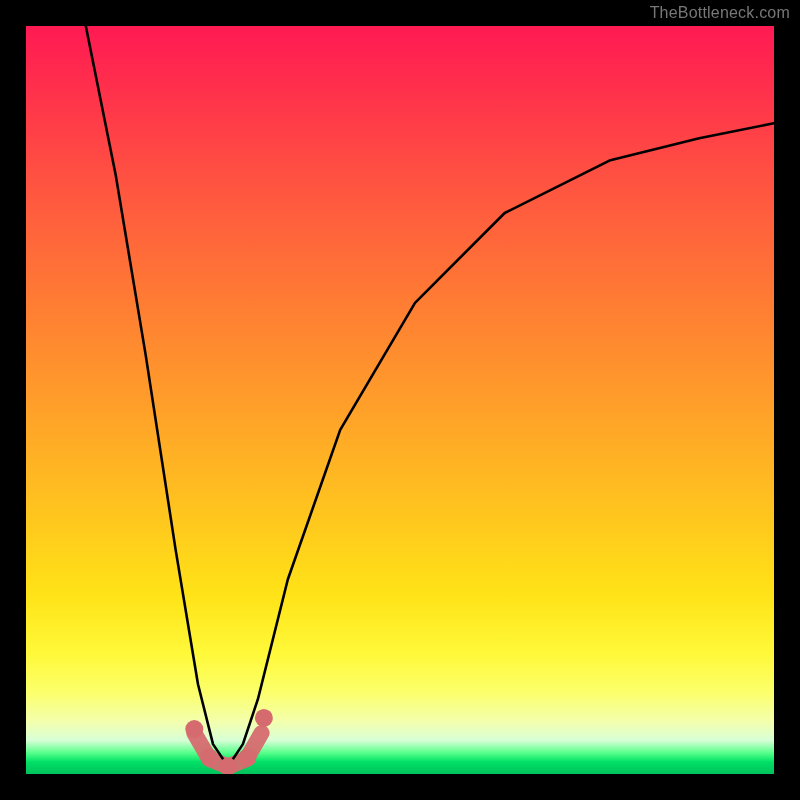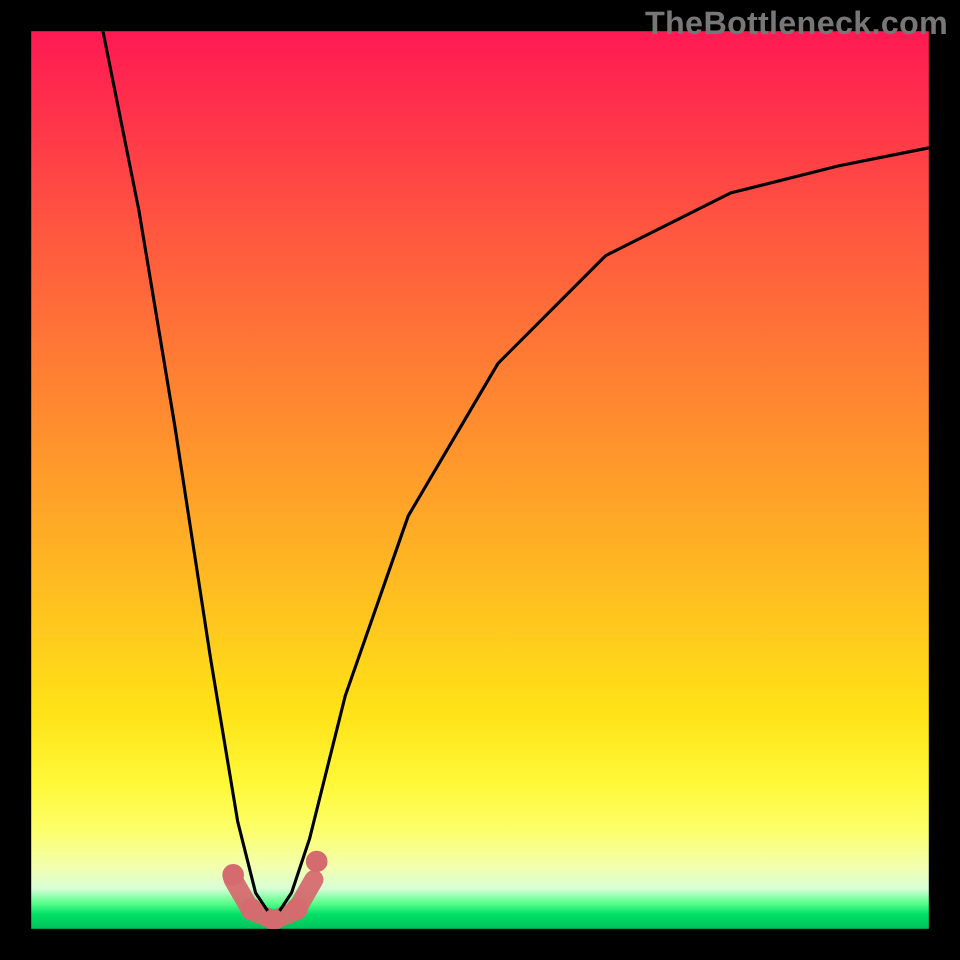--- a/index.html
+++ b/index.html
@@ -31,23 +31,23 @@
       #d8ffd6 95.5%,
       #55ff8a 97.2%,
       #00e066 98.4%,
       #00c25a 100%);
   }
   .watermark {
     position: absolute;
     top: 4px;
     right: 10px;
     color: #777;
-    font-size: 27px;
+    font-size: 16px;
     letter-spacing: 0.2px;
-    font-weight: 700;
+    font-weight: 400;
     z-index: 5;
   }
   svg.plot {
     position: absolute;
     left: 0;
     top: 0;
     width: 748px;
     height: 748px;
   }
   .curve {

